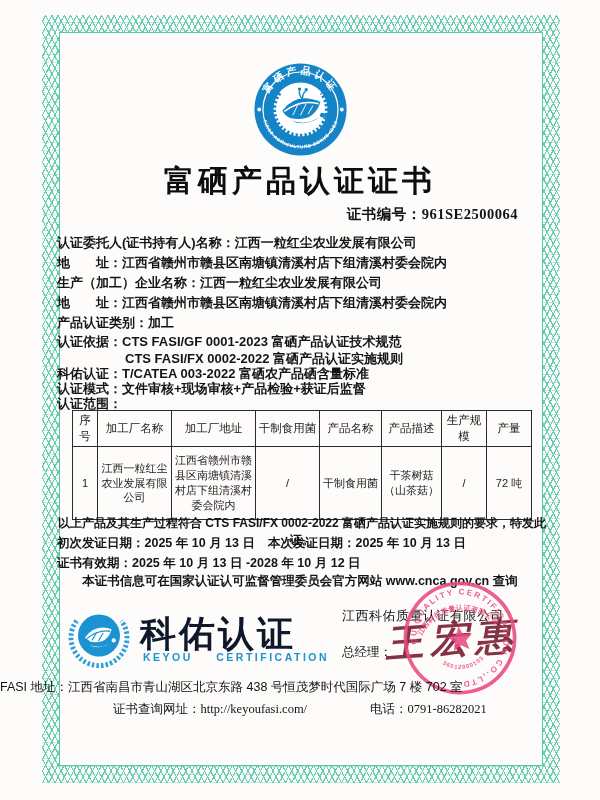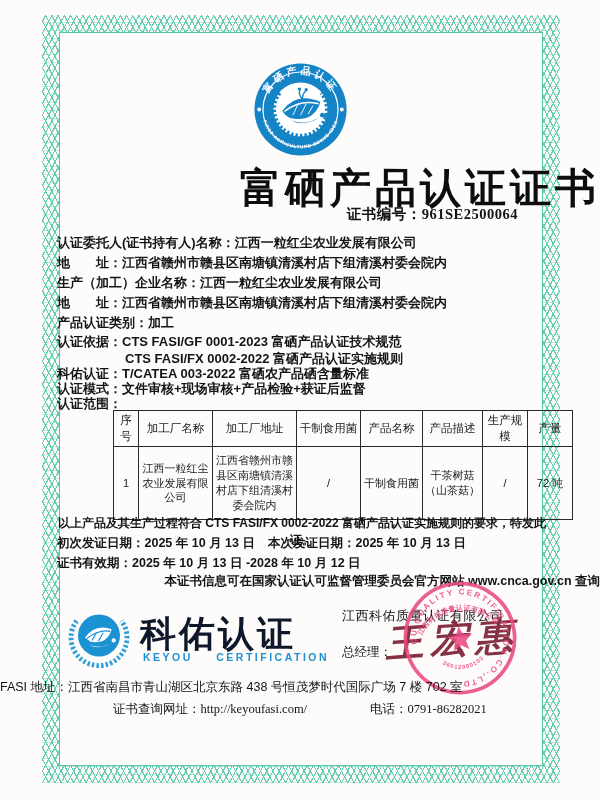--- a/index.html
+++ b/index.html
@@ -18,46 +18,46 @@
       repeating-linear-gradient(-62deg, rgba(95,203,175,.95) 0 1.1px, transparent 1.1px 5.5px),
       repeating-linear-gradient(0deg,   rgba(95,203,175,.35) 0 1px,  transparent 1px 8px);
   }
   .frame::before{
     content:'';position:absolute;inset:17px;background:#fefcfa;
     border:1.6px solid #59c7ac;
   }
   
   .emblem{left:253px;top:62px;width:95px;height:95px;}
   .title{
-    left:0;top:161px;width:100%;text-align:right;
-    font-size:41px;font-weight:bold;letter-spacing:4px;color:#0d0d0d;
+    left:0;top:161px;width:100%;text-align:center;
+    font-size:30px;font-weight:bold;letter-spacing:4px;color:#0d0d0d;
   }
   .certno{
     right:82px;top:205px;font-size:14.5px;font-weight:bold;letter-spacing:.5px;
   }
   
   .fline{left:57px;width:486px;font-size:13px;font-weight:bold;white-space:nowrap;}
   .fline .val{font-weight:bold;}
   .latin{font-family:"Liberation Serif","DejaVu Serif",serif;}
   
   table.scope{
     position:absolute;left:72px;top:410px;width:459px;
     border-collapse:collapse;table-layout:fixed;
-    font-size:11px;line-height:1.35;color:#1a1a1a;margin-left:41px;
+    font-size:11px;line-height:1.35;color:#1a1a1a;
   }
   table.scope th,table.scope td{
     border:1px solid #2a2a2a;text-align:center;vertical-align:middle;
     padding:2px 1px;overflow:hidden;font-weight:normal;
   }
   table.scope th{height:24px;font-size:11.5px;}
   table.scope td{height:68px;}
   
   .statement{left:57px;top:515px;font-size:12px;font-weight:bold;width:490px;text-align:center;}
   .dateline{font-size:12.5px;font-weight:bold;white-space:nowrap;}
-  .querynote{left:0;top:573px;width:100%;text-align:right;font-size:12.5px;font-weight:bold;}
+  .querynote{left:0;top:573px;width:100%;text-align:center;font-size:12.5px;font-weight:bold;}
   
   .kbrand-cn{left:140px;top:610px;font-size:36px;font-weight:900;color:#0f172a;letter-spacing:3px;}
   .kbrand-en{left:143px;top:651px;font-size:10.5px;font-weight:bold;color:#1b93d3;letter-spacing:2.5px;word-spacing:18px;}
   .kcompany{left:342px;top:607px;font-size:13px;letter-spacing:.5px;}
   .kmanager{left:342px;top:644px;font-size:12.5px;}
   .signature{
     left:388px;top:614px;font-size:38px;font-weight:bold;color:#7c2136;
     transform:rotate(-4deg) skewX(-14deg);letter-spacing:7px;opacity:.92;
     font-family:"Liberation Serif","DejaVu Serif",serif;
   }

